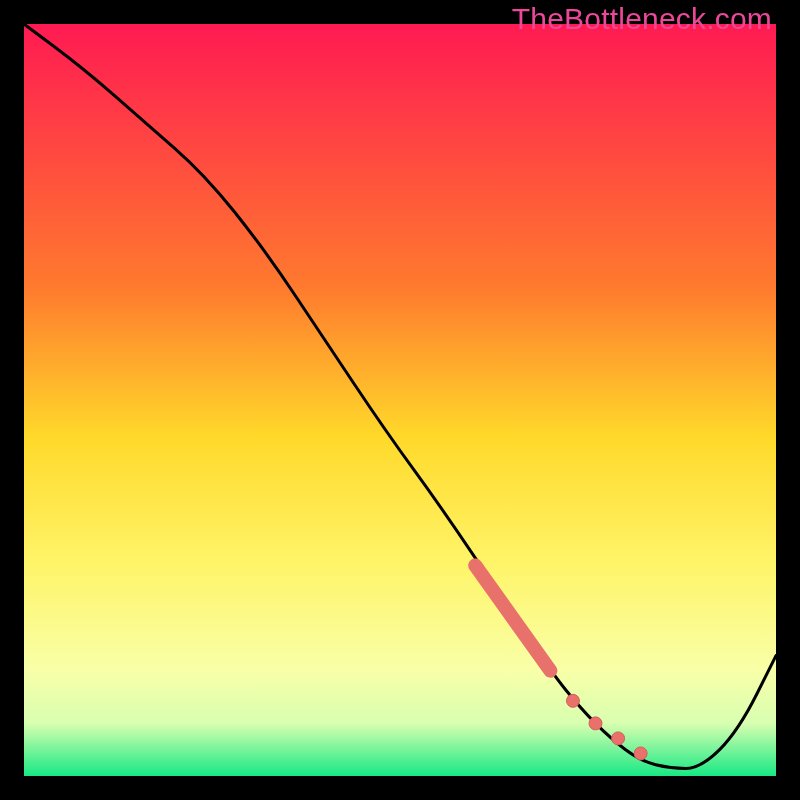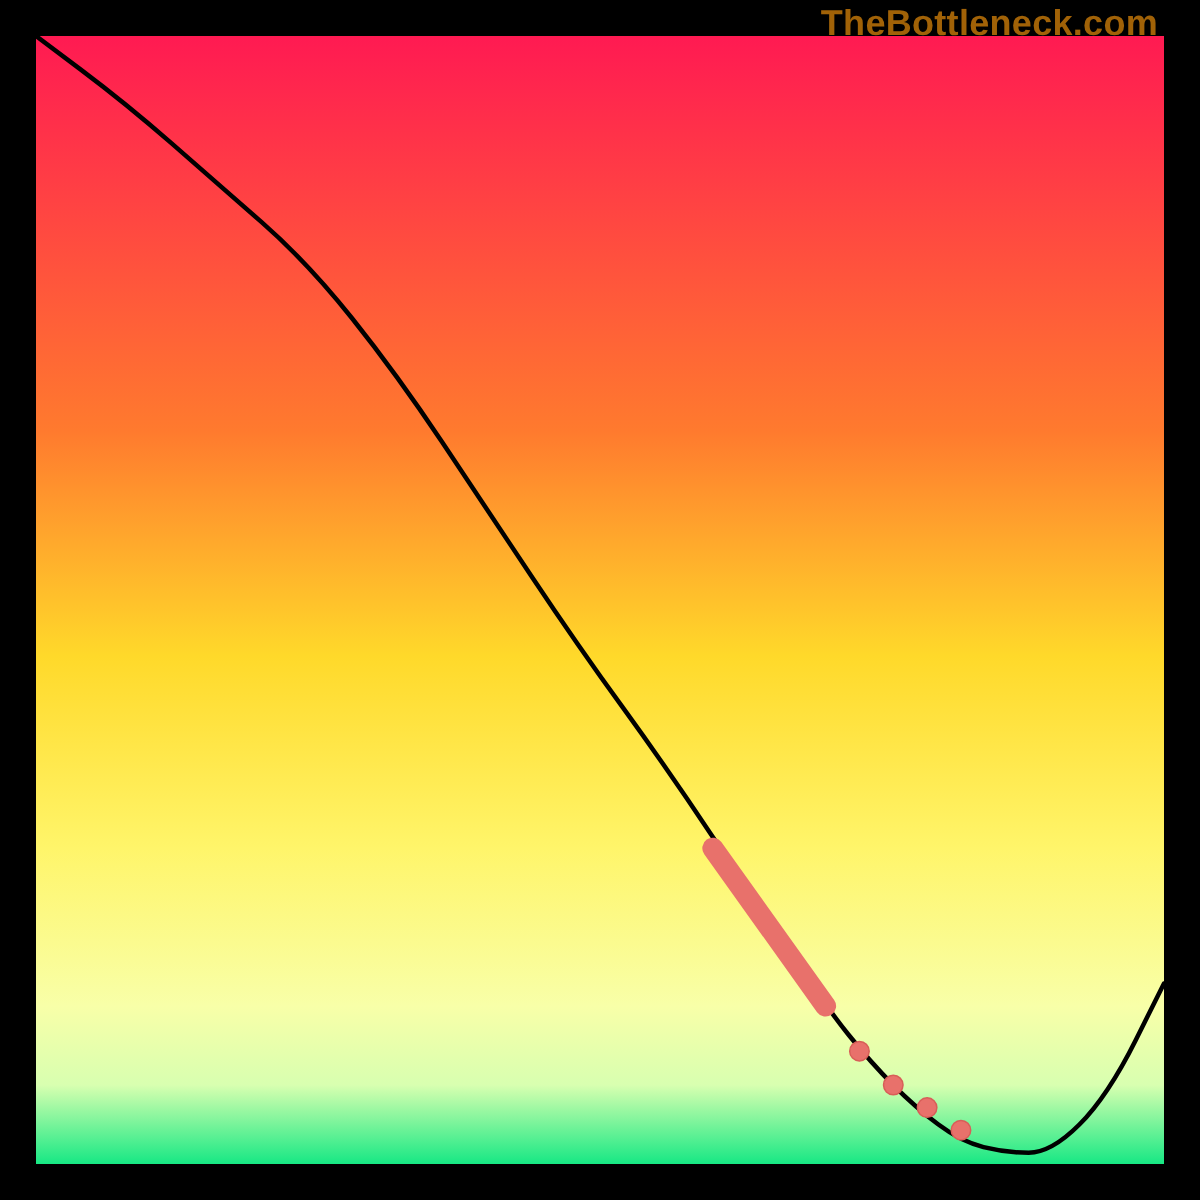--- a/index.html
+++ b/index.html
@@ -23,23 +23,23 @@
     position: absolute;
     left: 0;
     top: 0;
     width: 752px;
     height: 752px;
   }
   .watermark {
     position: absolute;
     top: 2px;
     right: 28px;
-    color: #a16207;
-    font-size: 24px;
-    font-weight: 700;
+    color: #ec4899;
+    font-size: 30px;
+    font-weight: 400;
     letter-spacing: 0.2px;
     pointer-events: none;
   }
 </style>
 </head>
 <body>
 
 <div class="frame">
   <svg class="plot" viewBox="0 0 752 752" preserveAspectRatio="none">
     <defs>

